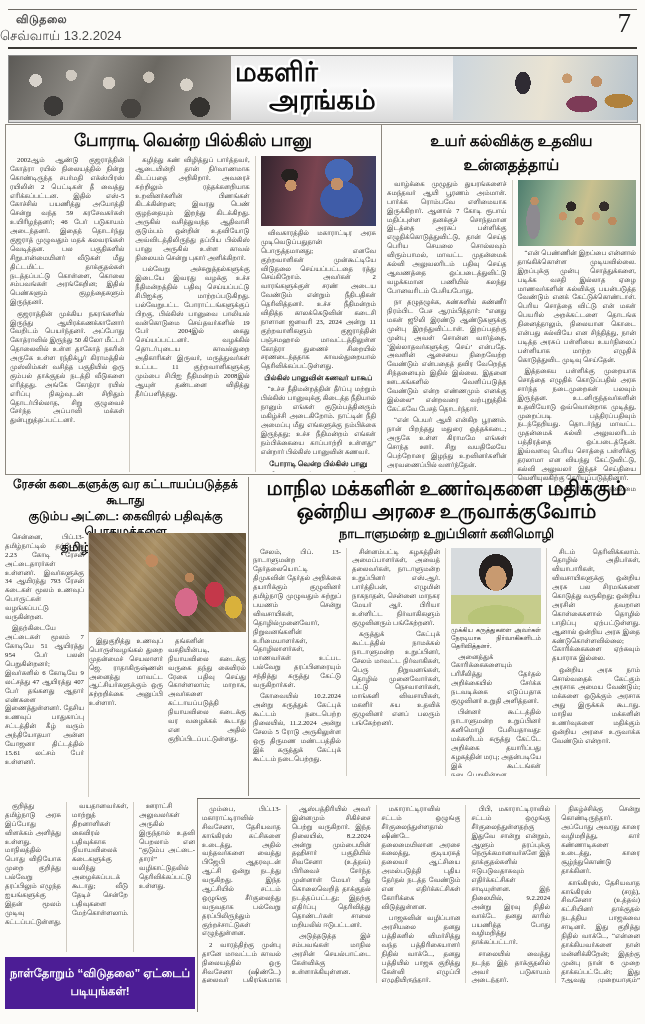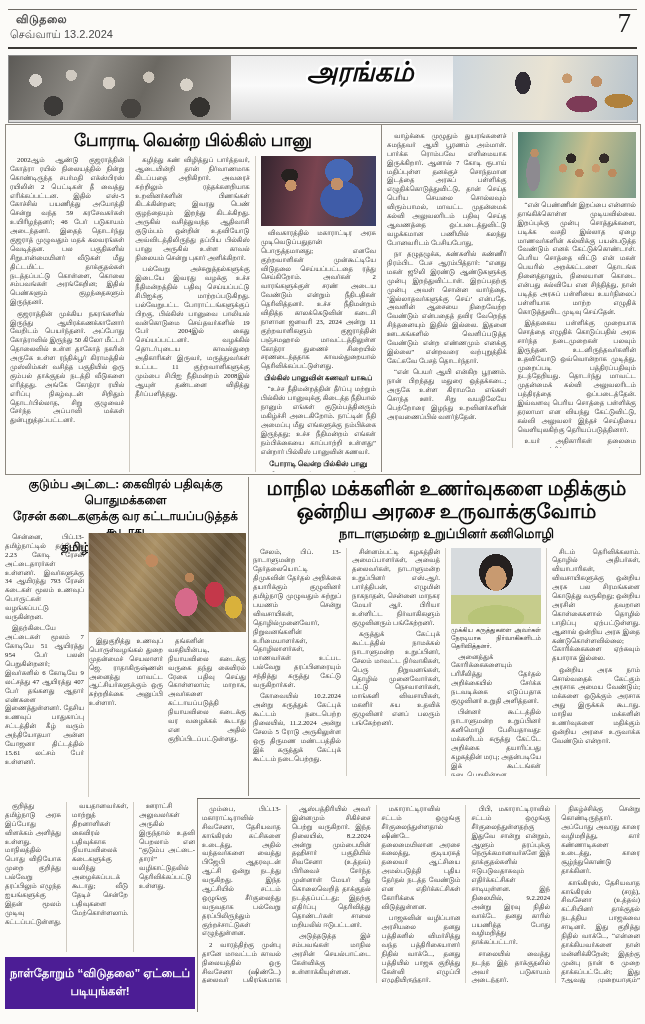--- a/index.html
+++ b/index.html
@@ -2,29 +2,29 @@
 <html><head>
 <meta charset="utf-8">
 <style>
   html,body{margin:0;padding:0;background:#e8e6e1;}
   .page{position:relative;width:645px;height:1024px;background:#fcfbf8;overflow:hidden;
         font-family:"Liberation Sans",sans-serif;color:#1d1d1d;margin:0 auto;}
   .rule{position:absolute;background:#6e6a64;}
   .vrule{position:absolute;width:1px;background:#8d887f;}
   
   .paper-name{position:absolute;left:16px;top:13px;font-size:11px;font-weight:700;color:#4a4a4a;letter-spacing:.5px;}
-  .edition-date{position:absolute;left:10px;top:28px;font-size:11px;color:#4a4a4a;}
+  .edition-date{position:absolute;left:0;top:28px;font-size:13px;color:#4a4a4a;}
   .page-number{position:absolute;right:14px;top:8px;font-size:27px;font-family:"Liberation Serif",serif;color:#222;}
   
   .masthead{position:absolute;left:8px;top:55px;width:628px;height:66px;border:1px solid #8b8b8b;
             background:linear-gradient(180deg,#ececec,#fafafa 45%,#d9d9d9);overflow:hidden;}
   .mh-title{position:absolute;left:226px;top:2px;width:230px;line-height:1.04;font-weight:800;color:#0d0d0d;}
   .mh-l1,.mh-l2{font-size:27px;
      text-shadow:-2px -2px 0 #fff,2px -2px 0 #fff,-2px 2px 0 #fff,2px 2px 0 #fff,0 2px 0 #fff,2px 0 0 #fff,0 -2px 0 #fff,-2px 0 0 #fff;}
-  .mh-l2{margin-left:72px;font-style:italic;}
+  .mh-l2{margin-left:34px;}
   
   .ph{overflow:hidden;}
   .ph-mast-left{position:absolute;left:0;top:0;width:222px;height:64px;
     background:
       radial-gradient(circle 9px at 12% 38%,#d8d3cc 0 70%,transparent 71%),
       radial-gradient(circle 8px at 28% 30%,#cfc9c0 0 70%,transparent 71%),
       radial-gradient(circle 9px at 45% 42%,#d5cec4 0 70%,transparent 71%),
       radial-gradient(circle 8px at 63% 33%,#ccc5ba 0 70%,transparent 71%),
       radial-gradient(circle 9px at 80% 45%,#d8d2c8 0 70%,transparent 71%),
       radial-gradient(circle 14px at 20% 78%,#3c3a38 0 70%,transparent 71%),
@@ -108,20 +108,21 @@
 
   <div class="rule" style="left:8px;top:9px;width:629px;height:1px;"></div>
   <div class="paper-name">விடுதலை</div>
   <div class="edition-date">செவ்வாய் 13.2.2024</div>
   <div class="page-number">7</div>
   <div class="rule" style="left:8px;top:47px;width:629px;height:2px;background:#3c3a36;"></div>
 
   <div class="masthead">
     <div class="ph ph-mast-left"></div>
     <div class="mh-title">
+      <div class="mh-l1">மகளிர்</div>
       <div class="mh-l2">அரங்கம்</div>
     </div>
     <div class="ph ph-mast-right"></div>
   </div>
 
   <div class="band-top">
     <div class="article" style="left:4px;top:4px;width:366px;">
       <h2 class="hl hl-bilkis">போராடி வென்ற பில்கிஸ் பானு</h2>
       <div class="cols" style="height:316px;">
         <div class="col" style="width:117px;">
@@ -145,42 +146,43 @@
           <div>
               <p class="para">“கொலை மிரட்டலால் இரண்டு ஆண்டுகளில் 20 முறை வீடு மாற்றியிருக்கிறேன். இன்று எனக்கு உண்மையிலேயே புத்தாண்டுதான்; நான் கண்ணீர்விட்டு அழுதேன். ஒன்றரை ஆண்டுகளில் இன்றுதான் முதல் முறையாக சிரிக்கிறேன். நெஞ்சில் கனமாக இருந்த ஒரு மலை அகன்றது போல் உணர்கிறேன். எனக்கும் என் குழந்தைகளுக்கும் அமைதியும், பெண்களுக்கு சம நீதியும் கிடைக்கும் என்ற நம்பிக்கையை வழங்கிய உச்ச நீதிமன்றத்திற்கு நன்றி.”</p>
             </div>
         </div>
       </div>
     </div>
 
     <div class="vrule" style="left:375px;top:0;height:347px;"></div>
 
     <div class="article" style="left:381px;top:4px;width:249px;">
+      <h2 class="hl hl-mother">உயர் கல்விக்கு உதவிய உன்னதத்தாய்</h2>
       <div class="cols" style="height:316px;">
         <div class="col" style="width:120px;">
             <p class="para">வாழ்க்கை முழுதும் துயரங்களைச் சுமந்தவர் ஆயி பூரணம் அம்மாள். பார்க்க ரொம்பவே எளிமையாக இருக்கிறார். ஆனால் 7 கோடி ரூபாய் மதிப்புள்ள தனக்குச் சொந்தமான இடத்தை அரசுப் பள்ளிக்கு எழுதிக்கொடுத்துவிட்டு, தான் செய்த பெரிய செயலை சொல்லவும் விரும்பாமல், மாவட்ட முதன்மைக் கல்வி அலுவலரிடம் பதிவு செய்த ஆவணத்தை ஒப்படைத்துவிட்டு வழக்கமான பணியில் கலந்து போனவரிடம் பேசியபோது,</p>
             <p class="para">நா தழுதழுக்க, கண்களில் கண்ணீர் நிரம்பிட பேச ஆரம்பித்தார்: “எனது மகள் ஜூலி இரண்டு ஆண்டுகளுக்கு முன்பு இறந்துவிட்டாள். இறப்பதற்கு முன்பு அவள் சொன்ன வார்த்தை, ‘இல்லாதவர்களுக்கு செய்’ என்பதே. அவளின் ஆசையை நிறைவேற்ற வேண்டும் என்பதைத் தவிர வேறெந்த சிந்தனையும் இதில் இல்லை. இதனை ஊடகங்களில் வெளிப்படுத்த வேண்டும் என்ற எண்ணமும் எனக்கு இல்லை” என்றவரை வற்புறுத்திக் கேட்கவே பேசத் தொடர்ந்தார்.</p>
             <p class="para">“என் பெயர் ஆயி என்கிற பூரணம். நான் பிறந்தது மதுரை ஒத்தக்கடை; அருகே உள்ள கிராமமே எங்கள் சொந்த ஊர். சிறு வயதிலேயே பெற்றோரை இழந்து உறவினர்களின் அரவணைப்பில் வளர்ந்தேன்.</p>
           </div>
         <div class="col" style="width:119px;">
           <div class="ph ph-school"></div>
           <div>
               <p class="para">“என் பெண்ணின் இறப்பை என்னால் தாங்கிக்கொள்ள முடியவில்லை. இறப்புக்கு முன்பு சொத்துக்களை, படிக்க வசதி இல்லாத ஏழை மாணவர்களின் கல்விக்கு பயன்படுத்த வேண்டும் எனக் கேட்டுக்கொண்டாள். பெரிய சொத்தை விட்டு என் மகள் பெயரில் அறக்கட்டளை தொடங்க நினைத்தாலும், நிலையான கொடை என்பது கல்வியே என சிந்தித்து, நான் படித்த அரசுப் பள்ளியை உயர்நிலைப் பள்ளியாக மாற்ற எழுதிக் கொடுத்துவிட முடிவு செய்தேன்.</p>
               <p class="para">இத்தகைய பள்ளிக்கு முறையாக சொத்தை எழுதிக் கொடுப்பதில் அரசு சார்ந்த நடைமுறைகள் பலவும் இருந்தன. உடனிருந்தவர்களின் உதவியோடு ஒவ்வொன்றாக முடித்து, முறைப்படி பத்திரப்பதிவும் நடந்தேறியது. தொடர்ந்து மாவட்ட முதன்மைக் கல்வி அலுவலரிடம் பத்திரத்தை ஒப்படைத்தேன். இவ்வளவு பெரிய சொத்தை பள்ளிக்கு தரலாமா என வியந்து கேட்டுவிட்டு, கல்வி அலுவலர் இந்தச் செய்தியை வெளியுலகிற்கு தெரியப்படுத்தினார்.</p>
               <p class="para">உயர் அதிகாரிகள் தலைமை அலுவலகத்திற்கு என்னை வரவழைத்து நேரில் பாராட்டினார்கள். அதன் பிறகே செய்தி ஊடகம் வெளிச்சத்திற்கு வந்தது. பிறகு என்னோடு வேலை செய்பவர்கள், முகம் தெரியாதவர்கள் எல்லாம் என்னை வாழ்த்தினார்கள். இந்த புகழும் பாராட்டும் என் மகள் ஜூலிக்கே சேரும்” என தழுதழுக்கிறார் பூரணம் அம்மாள்.</p>
             </div>
         </div>
       </div>
     </div>
   </div>
 
   <div class="article ration">
     <h2 class="hl hl-ration">
+      <span style="display:block">ரேசன் கடைகளுக்கு வர கட்டாயப்படுத்தக் கூடாது</span>
       <span style="display:block">குடும்ப அட்டை: கைவிரல் பதிவுக்கு பொதுமக்களை</span>
-      <span style="display:block">ரேசன் கடைகளுக்கு வர கட்டாயப்படுத்தக் கூடாது</span>
       <span style="display:block">தமிழ்நாடு அரசு ஆணை</span>
     </h2>
     <div class="ph ph-ration"></div>
     <div class="r-col" style="left:0;top:56px;width:79px;height:264px;border-right:1px solid #cfcac1;padding-right:4px;">
         <p class="para">சென்னை, பிப்.13- தமிழ்நாட்டில் தற்போது 2.23 கோடி ரேசன் அட்டைதாரர்கள் உள்ளனர். இவர்களுக்கு 34 ஆயிரத்து 793 ரேசன் கடைகள் மூலம் உணவுப் பொருட்கள் வழங்கப்பட்டு வருகின்றன.</p>
         <p class="para">இதற்கிடையே அட்டைகள் மூலம் 7 கோடியே 51 ஆயிரத்து 954 பேர் பலன் பெறுகின்றனர்; இவர்களில் 6 கோடியே 9 லட்சத்து 47 ஆயிரத்து 407 பேர் தங்களது ஆதார் எண்களை இணைத்துள்ளனர். தேசிய உணவுப் பாதுகாப்பு சட்டத்தின் கீழ் வரும் அந்தியோதயா அன்ன யோஜனா திட்டத்தில் 15.61 லட்சம் பேர் உள்ளனர்.</p>
       </div>
     <div class="r-col" style="left:84px;top:160px;width:74px;height:160px;">
         <p class="para">இதுகுறித்து உணவுப் பொருள்வழங்கல் துறை முதன்மைச் செயலாளர் ஜெ. ராதாகிருஷ்ணன் அனைத்து மாவட்ட ஆட்சியர்களுக்கும் ஒரு சுற்றறிக்கை அனுப்பி உள்ளார்.</p>
       </div>

